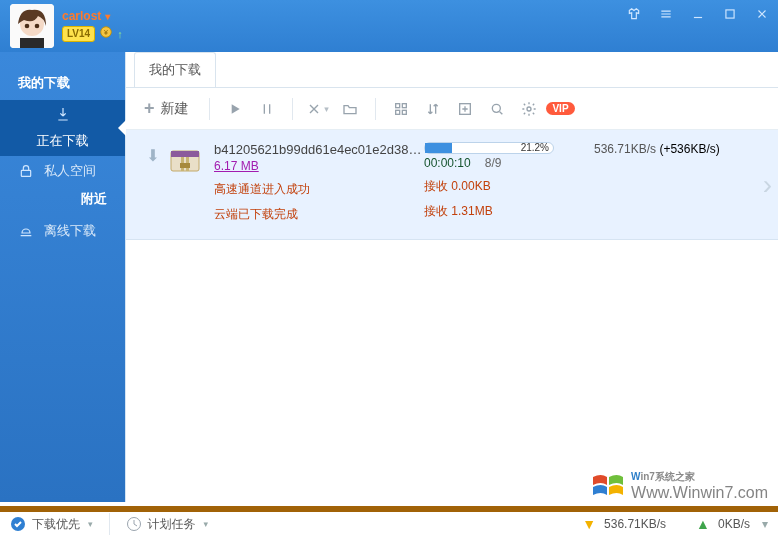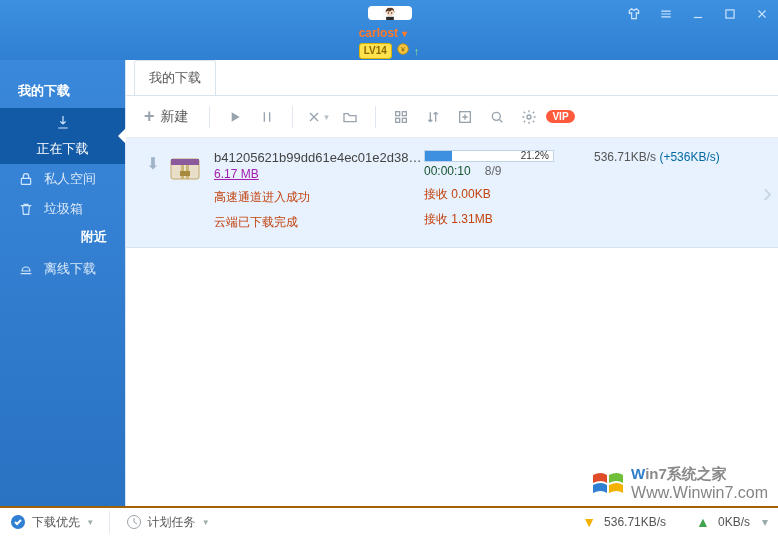--- a/index.html
+++ b/index.html
@@ -1,19 +1,19 @@
 <!DOCTYPE html>
 <html><head>
 <meta charset="utf-8">
 <style>
 * { margin: 0; padding: 0; box-sizing: border-box; font-family: "Microsoft YaHei", "PingFang SC", Arial, sans-serif; }
 body { width: 778px; height: 536px; background: #fff; overflow: hidden; position: relative; }
 
 
-.header { height: 60px; background: linear-gradient(#3d90e0, #2f7fd2); display: flex; align-items: center; position: relative; flex-direction: column; }
+.header { height: 52px; background: linear-gradient(#3d90e0, #2f7fd2); display: flex; align-items: center; position: relative; }
 .avatar { width: 44px; height: 44px; margin: 6px 8px 6px 10px; border-radius: 4px; background: #fff; position: relative; overflow: hidden; }
 .avatar svg { width: 100%; height: 100%; }
 .user-block { display: flex; flex-direction: column; gap: 2px; }
 .username { color: #ff7a2a; font-size: 12px; font-weight: bold; display: flex; align-items: center; gap: 4px; }
 .username .caret { color: #ff7a2a; font-size: 10px; }
 .badges { display: flex; align-items: center; gap: 4px; }
 .lv-badge { background: #ffe24d; color: #8a6b00; font-size: 10px; font-weight: bold; border-radius: 3px; padding: 0 4px; line-height: 14px; border: 1px solid #dcb400; }
 .coin { width: 14px; height: 14px; }
 .win-controls { position: absolute; right: 6px; top: 4px; display: flex; gap: 12px; }
 .win-controls span { width: 20px; height: 20px; display: flex; align-items: center; justify-content: center; color: #cfe6ff; cursor: pointer; }
@@ -47,40 +47,40 @@
 .list { flex: 1; overflow: hidden; position: relative; }
 .row { display: flex; padding: 12px 14px 16px; background: #e8f2ff; border-bottom: 1px solid #d6e4f2; position: relative; }
 .row-handle { width: 26px; display: flex; align-items: flex-start; justify-content: center; color: #9fb4c7; padding-top: 4px; font-size: 16px; }
 .filetype { width: 38px; height: 38px; margin-right: 10px; display: flex; align-items: center; justify-content: center; }
 .filetype svg { width: 36px; height: 36px; }
 .col-info { flex: 1.2; min-width: 0; font-size: 12px; color: #555; }
 .fname { color: #444; font-size: 13px; white-space: nowrap; overflow: hidden; text-overflow: ellipsis; max-width: 210px; }
 .fsize { color: #a21caf; margin-top: 2px; text-decoration: underline; }
 .msg { color: #c2410c; margin-top: 8px; }
 .col-prog { width: 170px; font-size: 12px; color: #666; }
-.bar-wrap { width: 130px; height: 12px; border: 1px solid #bcd3ea; background: #fff; position: relative; border-radius: 0; }
+.bar-wrap { width: 130px; height: 12px; border: 1px solid #bcd3ea; background: #fff; position: relative; border-radius: 6px; }
 .bar { height: 100%; background: #3d90e0; }
 .bar-pct { position: absolute; right: 4px; top: -1px; font-size: 10px; color: #333; }
 .prog-line { margin-top: 2px; display: flex; gap: 14px; }
 .col-speed { width: 170px; font-size: 12px; color: #555; }
-.bonus { color: #0369a1; }
+.bonus { color: #000000; }
 .row-arrow { position: absolute; right: 6px; top: 50%; transform: translateY(-50%); color: #c9d6e2; font-size: 28px; cursor: pointer; }
 
 
-.status { position: absolute; left: 0; right: 0; bottom: 0; height: 30px; background: #fff; border-top: 2px solid #a16207; display: flex; align-items: center; font-size: 12px; color: #555; padding: 0 10px; gap: 8px; }
+.status { position: absolute; left: 0; right: 0; bottom: 0; height: 30px; background: #fff; border-top: 6px solid #a16207; display: flex; align-items: center; font-size: 12px; color: #555; padding: 0 10px; gap: 8px; }
 .stat-btn { display: flex; align-items: center; gap: 6px; cursor: pointer; }
 .stat-btn svg { width: 16px; height: 16px; }
 .stat-btn .caret { font-size: 9px; color: #9aa; margin-left: 2px; }
 .spacer { flex: 1; }
 .yarrow { color: #f3b200; font-size: 14px; }
 .garrow { color: #3fa44b; font-size: 14px; }
 
 
 .watermark { position: absolute; right: 10px; bottom: 34px; display: flex; align-items: center; gap: 6px; pointer-events: none; }
-.watermark .logotxt { font-size: 15px; font-weight: bold; }
+.watermark .logotxt { font-size: 10px; font-weight: bold; }
 .watermark .logotxt .w { color: #2e7fc9; }
 .watermark .logotxt .rest { color: #8a8a8a; }
 .watermark .url { font-size: 16px; color: #848484; display: block; text-align: right; }
 </style>
 </head>
 <body>
 
 <div class="header">
   <div class="avatar">
     <svg viewBox="0 0 44 44">
@@ -146,26 +146,20 @@
           <path d="M12 3v12m0 0l-4-4m4 4l4-4M5 21h14"></path>
         </svg>
       <span>正在下载</span>
     </div>
     <div class="side-item">
       <svg viewBox="0 0 24 24">
           <rect x="5" y="11" width="14" height="9" rx="1"></rect>
           <path d="M8 11V8a4 4 0 018 0v3"></path>
         </svg>
       <span>私人空间</span>
-    </div>
-    <div class="side-item">
-      <svg viewBox="0 0 24 24">
-          <path d="M4 7h16M9 7V5h6v2m-8 0l1 13h8l1-13"></path>
-        </svg>
-      <span>垃圾箱</span>
     </div>
 
     <div class="side-head side-head2">附近</div>
     <div class="side-item">
       <svg viewBox="0 0 24 24">
           <path d="M6 15a6 6 0 1112 0H6zM4 19h16"></path>
         </svg>
       <span>离线下载</span>
     </div>
   </div>

